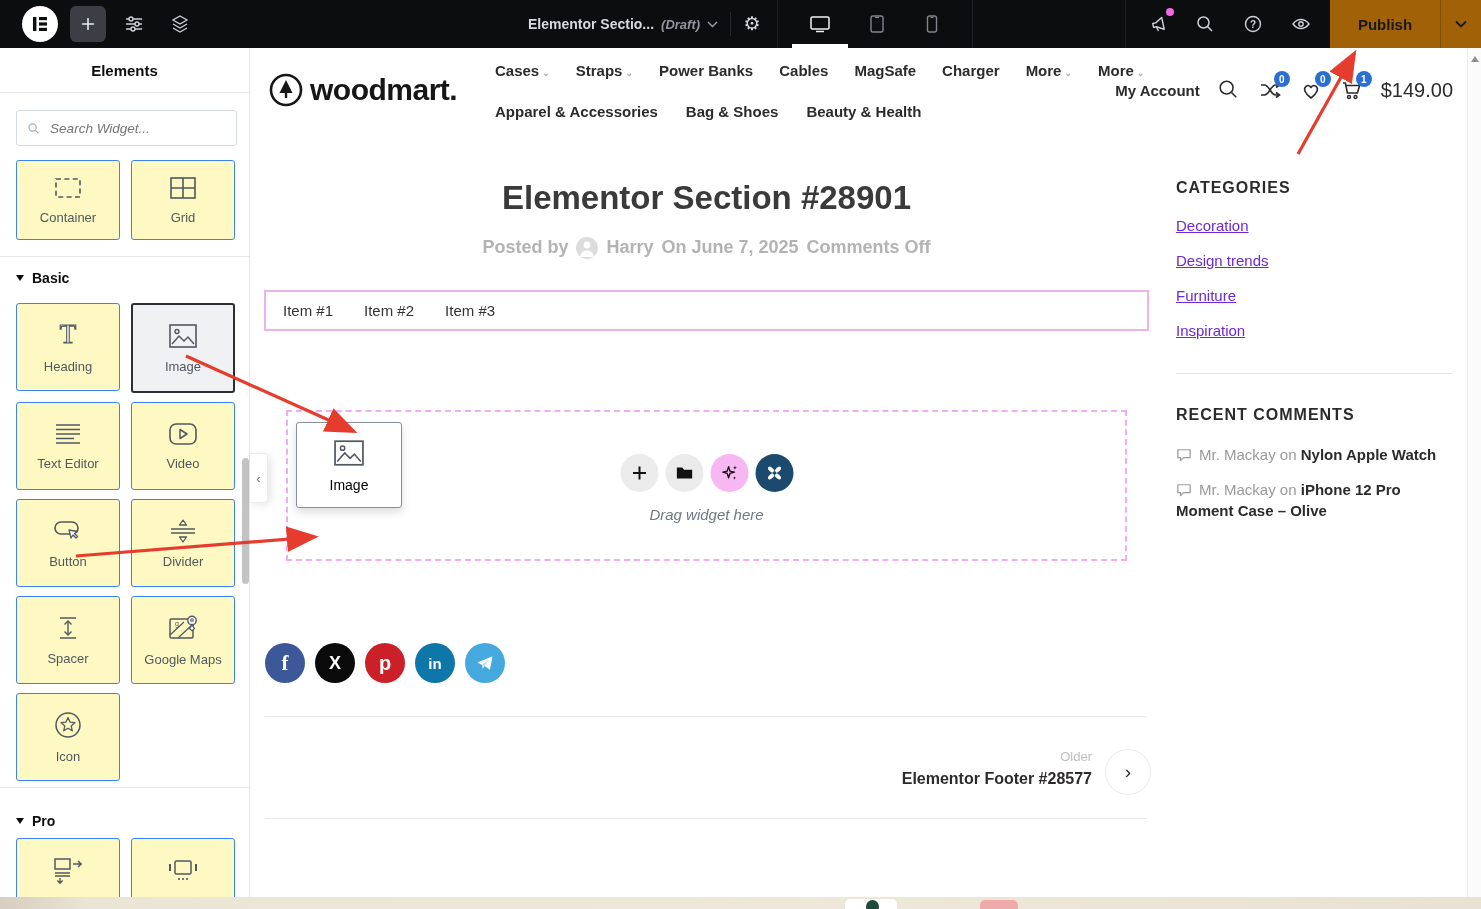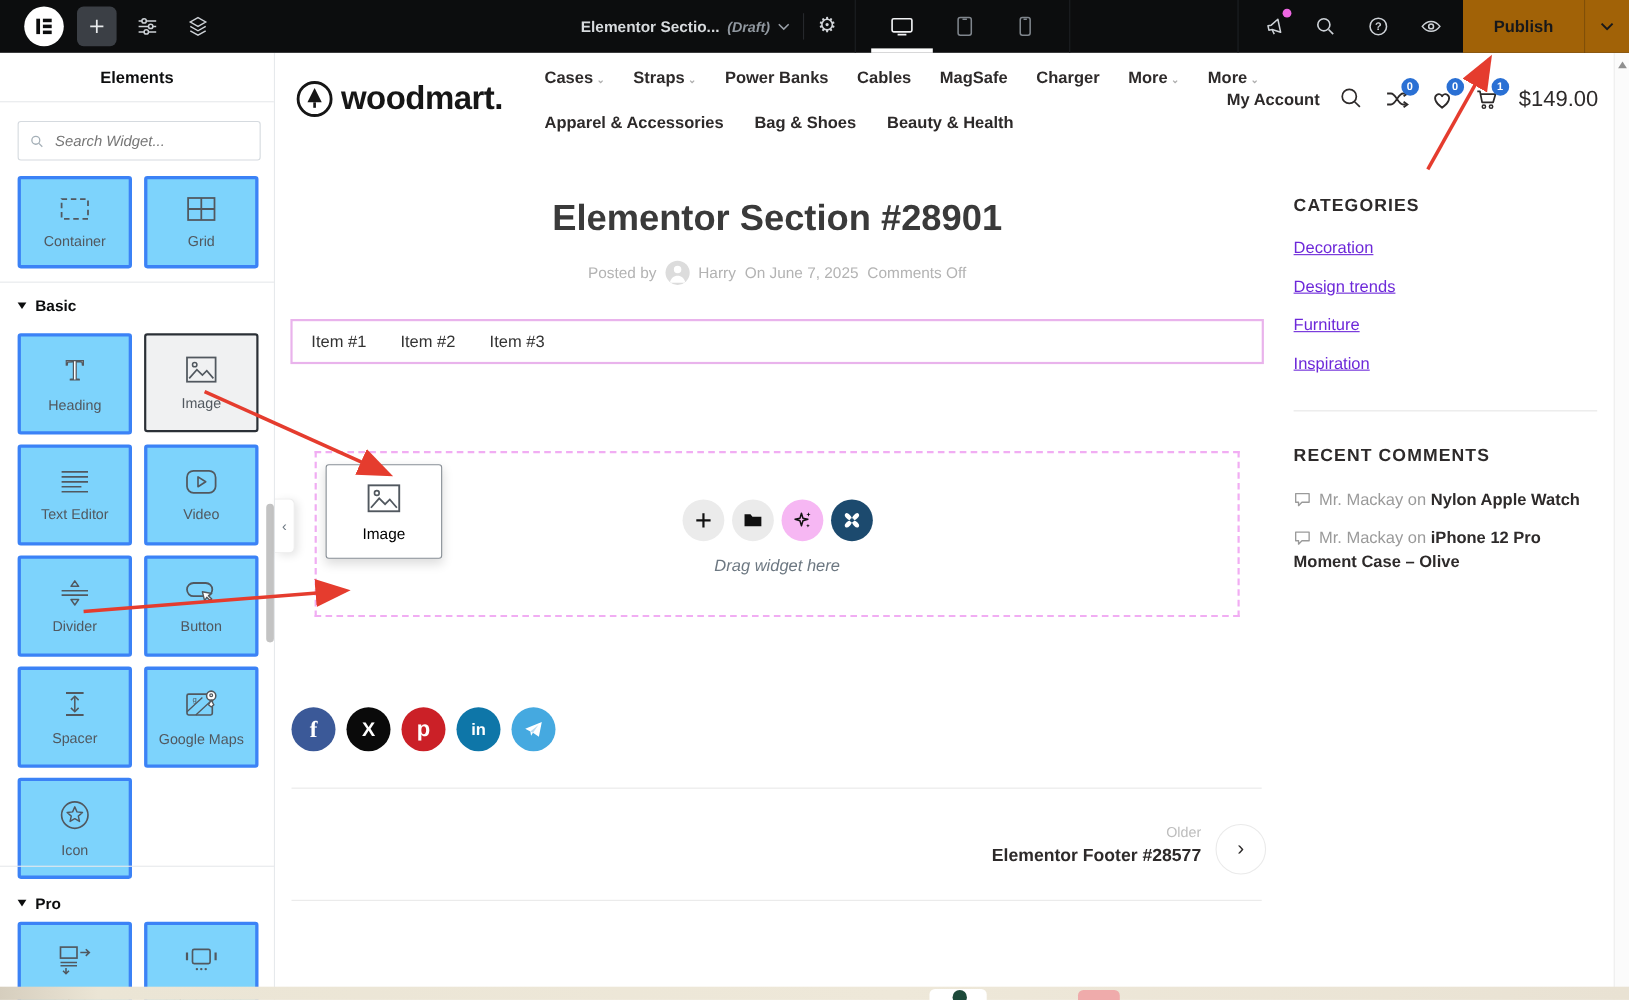--- a/index.html
+++ b/index.html
@@ -31,21 +31,21 @@
   .panel{position:absolute;left:0;top:48px;width:250px;height:861px;background:#fff;
          border-right:1px solid #e6e9ec;box-sizing:border-box;z-index:3;}
   .panel-header{position:absolute;left:0;top:0;width:100%;height:44px;border-bottom:1px solid #e6e9ec;
                 display:flex;align-items:center;justify-content:center;font-size:15px;font-weight:700;color:#0c0d0e;}
   .psearch{position:absolute;left:16px;top:62px;width:221px;height:36px;border:1px solid #d5dadf;border-radius:3px;
            box-sizing:border-box;display:flex;align-items:center;gap:8px;padding:0 10px;}
   .psearch input{border:0;outline:0;background:transparent;font-family:inherit;font-style:italic;
                  font-size:13.5px;color:#6d7882;width:100%;}
   .wgrid{position:absolute;left:0;width:250px;display:grid;grid-template-columns:104px 104px;
          gap:9px 11px;padding:0 16px;box-sizing:border-box;}
-  .wcard{height:86px;border:3px solid #3b82f6;border-radius:3px;background:#7dd3fc;display:flex;
+  .wcard{height:86px;border:1px solid #3b82f6;border-radius:3px;background:#fef9c3;display:flex;
          flex-direction:column;align-items:center;justify-content:center;gap:9px;}
   .wcard.short{height:78px;}
   .wcard .wlabel{font-size:13px;color:#51585f;}
   .wcard.selected{background:#f0f1f2;border:2px solid #2b3036;}
   .phr{position:absolute;left:0;width:250px;border-top:1px solid #e6e9ec;height:0;}
   .sect{position:absolute;left:16px;display:flex;align-items:center;gap:8px;font-size:14px;font-weight:700;color:#0c0d0e;}
   .tri{width:0;height:0;border-left:4.5px solid transparent;border-right:4.5px solid transparent;border-top:6px solid #0c0d0e;}
   .collapse-handle{position:absolute;left:250px;top:453px;width:17px;height:48px;background:#fff;
                    border:1px solid #ececec;border-left:0;border-radius:0 5px 5px 0;
                    box-shadow:3px 2px 8px rgba(0,0,0,.10);display:flex;align-items:center;justify-content:center;
@@ -63,22 +63,22 @@
   .nvchev{font-size:9px;color:#adadad;margin-left:3px;}
   .hdr-right{position:absolute;right:28px;top:30px;display:flex;align-items:center;gap:17px;}
   .hicon{position:relative;width:24px;height:24px;}
   .badge{position:absolute;top:-7px;right:-8px;min-width:16px;height:16px;border-radius:8px;background:#2a70d4;
          color:#fff;font-size:10px;font-weight:700;display:flex;align-items:center;justify-content:center;padding:0 2px;box-sizing:border-box;}
   .acct{font-size:15px;font-weight:700;color:#2d2a2a;}
   .price{font-size:20px;font-weight:400;color:#2d2a2a;}
 
   .main-col{position:absolute;left:14px;top:0;width:885px;height:861px;}
   .post-title{position:absolute;left:0;top:131px;width:100%;text-align:center;font-size:33px;font-weight:700;color:#3a3a3a;}
-  .post-meta{position:absolute;left:0;top:189px;width:100%;display:flex;align-items:center;justify-content:center;
-             gap:8px;font-size:14px;color:#b3b3b3;}
+  .post-meta{position:absolute;left:0;top:189px;width:100%;display:flex;align-items:flex-start;justify-content:center;
+             gap:8px;font-size:18px;color:#b3b3b3;font-weight:bold;}
   .avatar{width:22px;height:22px;border-radius:50%;background:#dcdcdc;display:flex;align-items:center;justify-content:center;overflow:hidden;}
   .tabsbox{position:absolute;left:0;top:242px;width:885px;height:41px;border:2px solid #e9b3ec;box-sizing:border-box;
            display:flex;align-items:center;gap:31px;padding-left:17px;}
   .tabitem{font-size:15px;color:#333;}
   .dropzone{position:absolute;left:22px;top:362px;width:841px;height:151px;border:2px dashed #f1adf3;box-sizing:border-box;}
   .dragcard{position:absolute;left:8px;top:10px;width:104px;height:84px;background:#fff;border:1px solid #888f96;
             border-radius:3px;box-shadow:0 4px 10px rgba(0,0,0,.14);display:flex;flex-direction:column;
             align-items:center;justify-content:center;gap:9px;}
   .dz-btns{position:absolute;left:50%;top:42px;transform:translateX(-50%);display:flex;gap:7px;}
   .dz-btn{width:38px;height:38px;border-radius:50%;display:flex;align-items:center;justify-content:center;}
@@ -282,32 +282,32 @@
       </div>
       <div class="wcard">
         <svg width="32" height="26" viewBox="0 0 32 26">
           <rect x="3" y="3" width="26" height="20" rx="6" fill="none" stroke="#51585f" stroke-width="1.6"></rect>
           <path d="M13 8.5v9l7-4.5z" fill="none" stroke="#51585f" stroke-width="1.5" stroke-linejoin="round"></path>
         </svg>
         <span class="wlabel">Video</span>
       </div>
       <div class="wcard">
         <svg width="32" height="28" viewBox="0 0 32 28">
+          <rect x="3" y="5" width="23" height="12" rx="6" fill="none" stroke="#51585f" stroke-width="1.6"></rect>
+          <path d="M17 13l2 8 2-3 3 3 1.5-1.5-3-3 3-2z" fill="#fff" stroke="#51585f" stroke-width="1.3" stroke-linejoin="round"></path>
+        </svg>
+        <span class="wlabel">Button</span>
+      </div>
+      <div class="wcard">
+        <svg width="32" height="28" viewBox="0 0 32 28">
           <path d="M16 3l3.5 5h-7z" fill="none" stroke="#51585f" stroke-width="1.3" stroke-linejoin="round"></path>
           <path d="M4 12h24M4 16h24" stroke="#51585f" stroke-width="1.5"></path>
           <path d="M16 25l-3.5-5h7z" fill="none" stroke="#51585f" stroke-width="1.3" stroke-linejoin="round"></path>
         </svg>
         <span class="wlabel">Divider</span>
-      </div>
-      <div class="wcard">
-        <svg width="32" height="28" viewBox="0 0 32 28">
-          <rect x="3" y="5" width="23" height="12" rx="6" fill="none" stroke="#51585f" stroke-width="1.6"></rect>
-          <path d="M17 13l2 8 2-3 3 3 1.5-1.5-3-3 3-2z" fill="#fff" stroke="#51585f" stroke-width="1.3" stroke-linejoin="round"></path>
-        </svg>
-        <span class="wlabel">Button</span>
       </div>
       <div class="wcard">
         <svg width="32" height="28" viewBox="0 0 32 28">
           <path d="M8 4h16M8 24h16" stroke="#51585f" stroke-width="1.6"></path>
           <path d="M16 7v14" stroke="#51585f" stroke-width="1.4"></path>
           <path d="M12.5 10.5 16 7l3.5 3.5M12.5 17.5 16 21l3.5-3.5" fill="none" stroke="#51585f" stroke-width="1.4"></path>
         </svg>
         <span class="wlabel">Spacer</span>
       </div>
       <div class="wcard">

